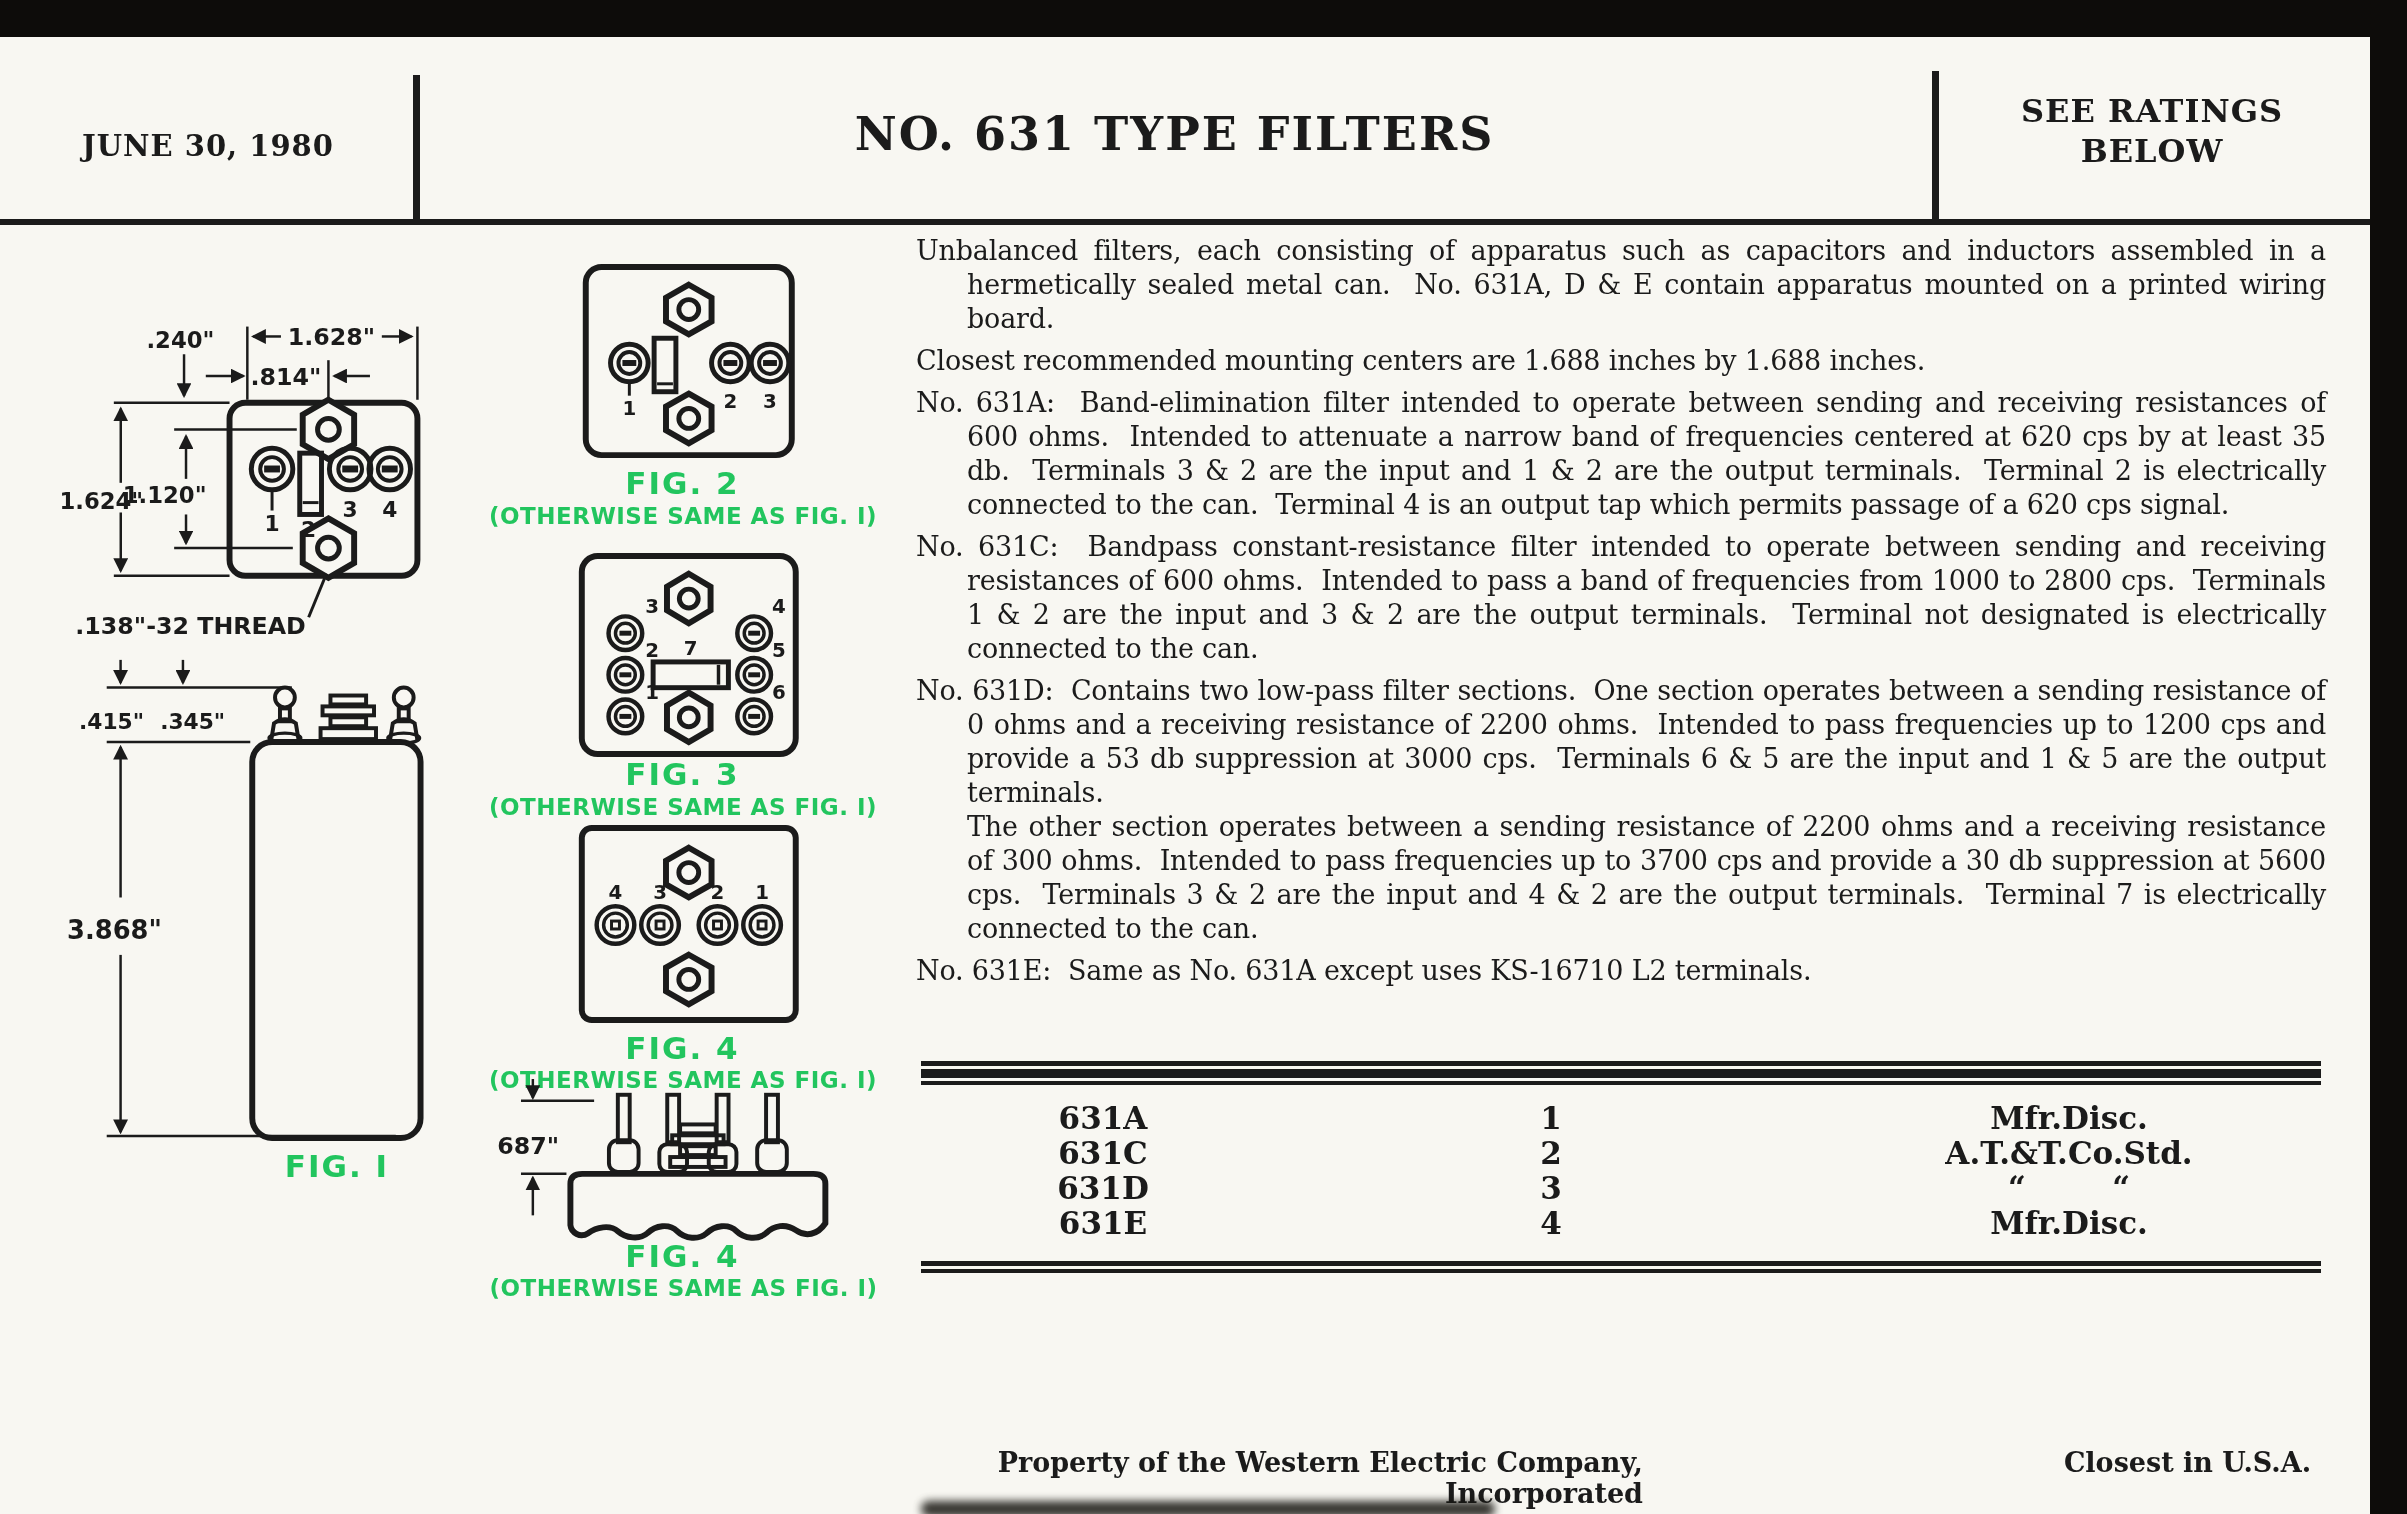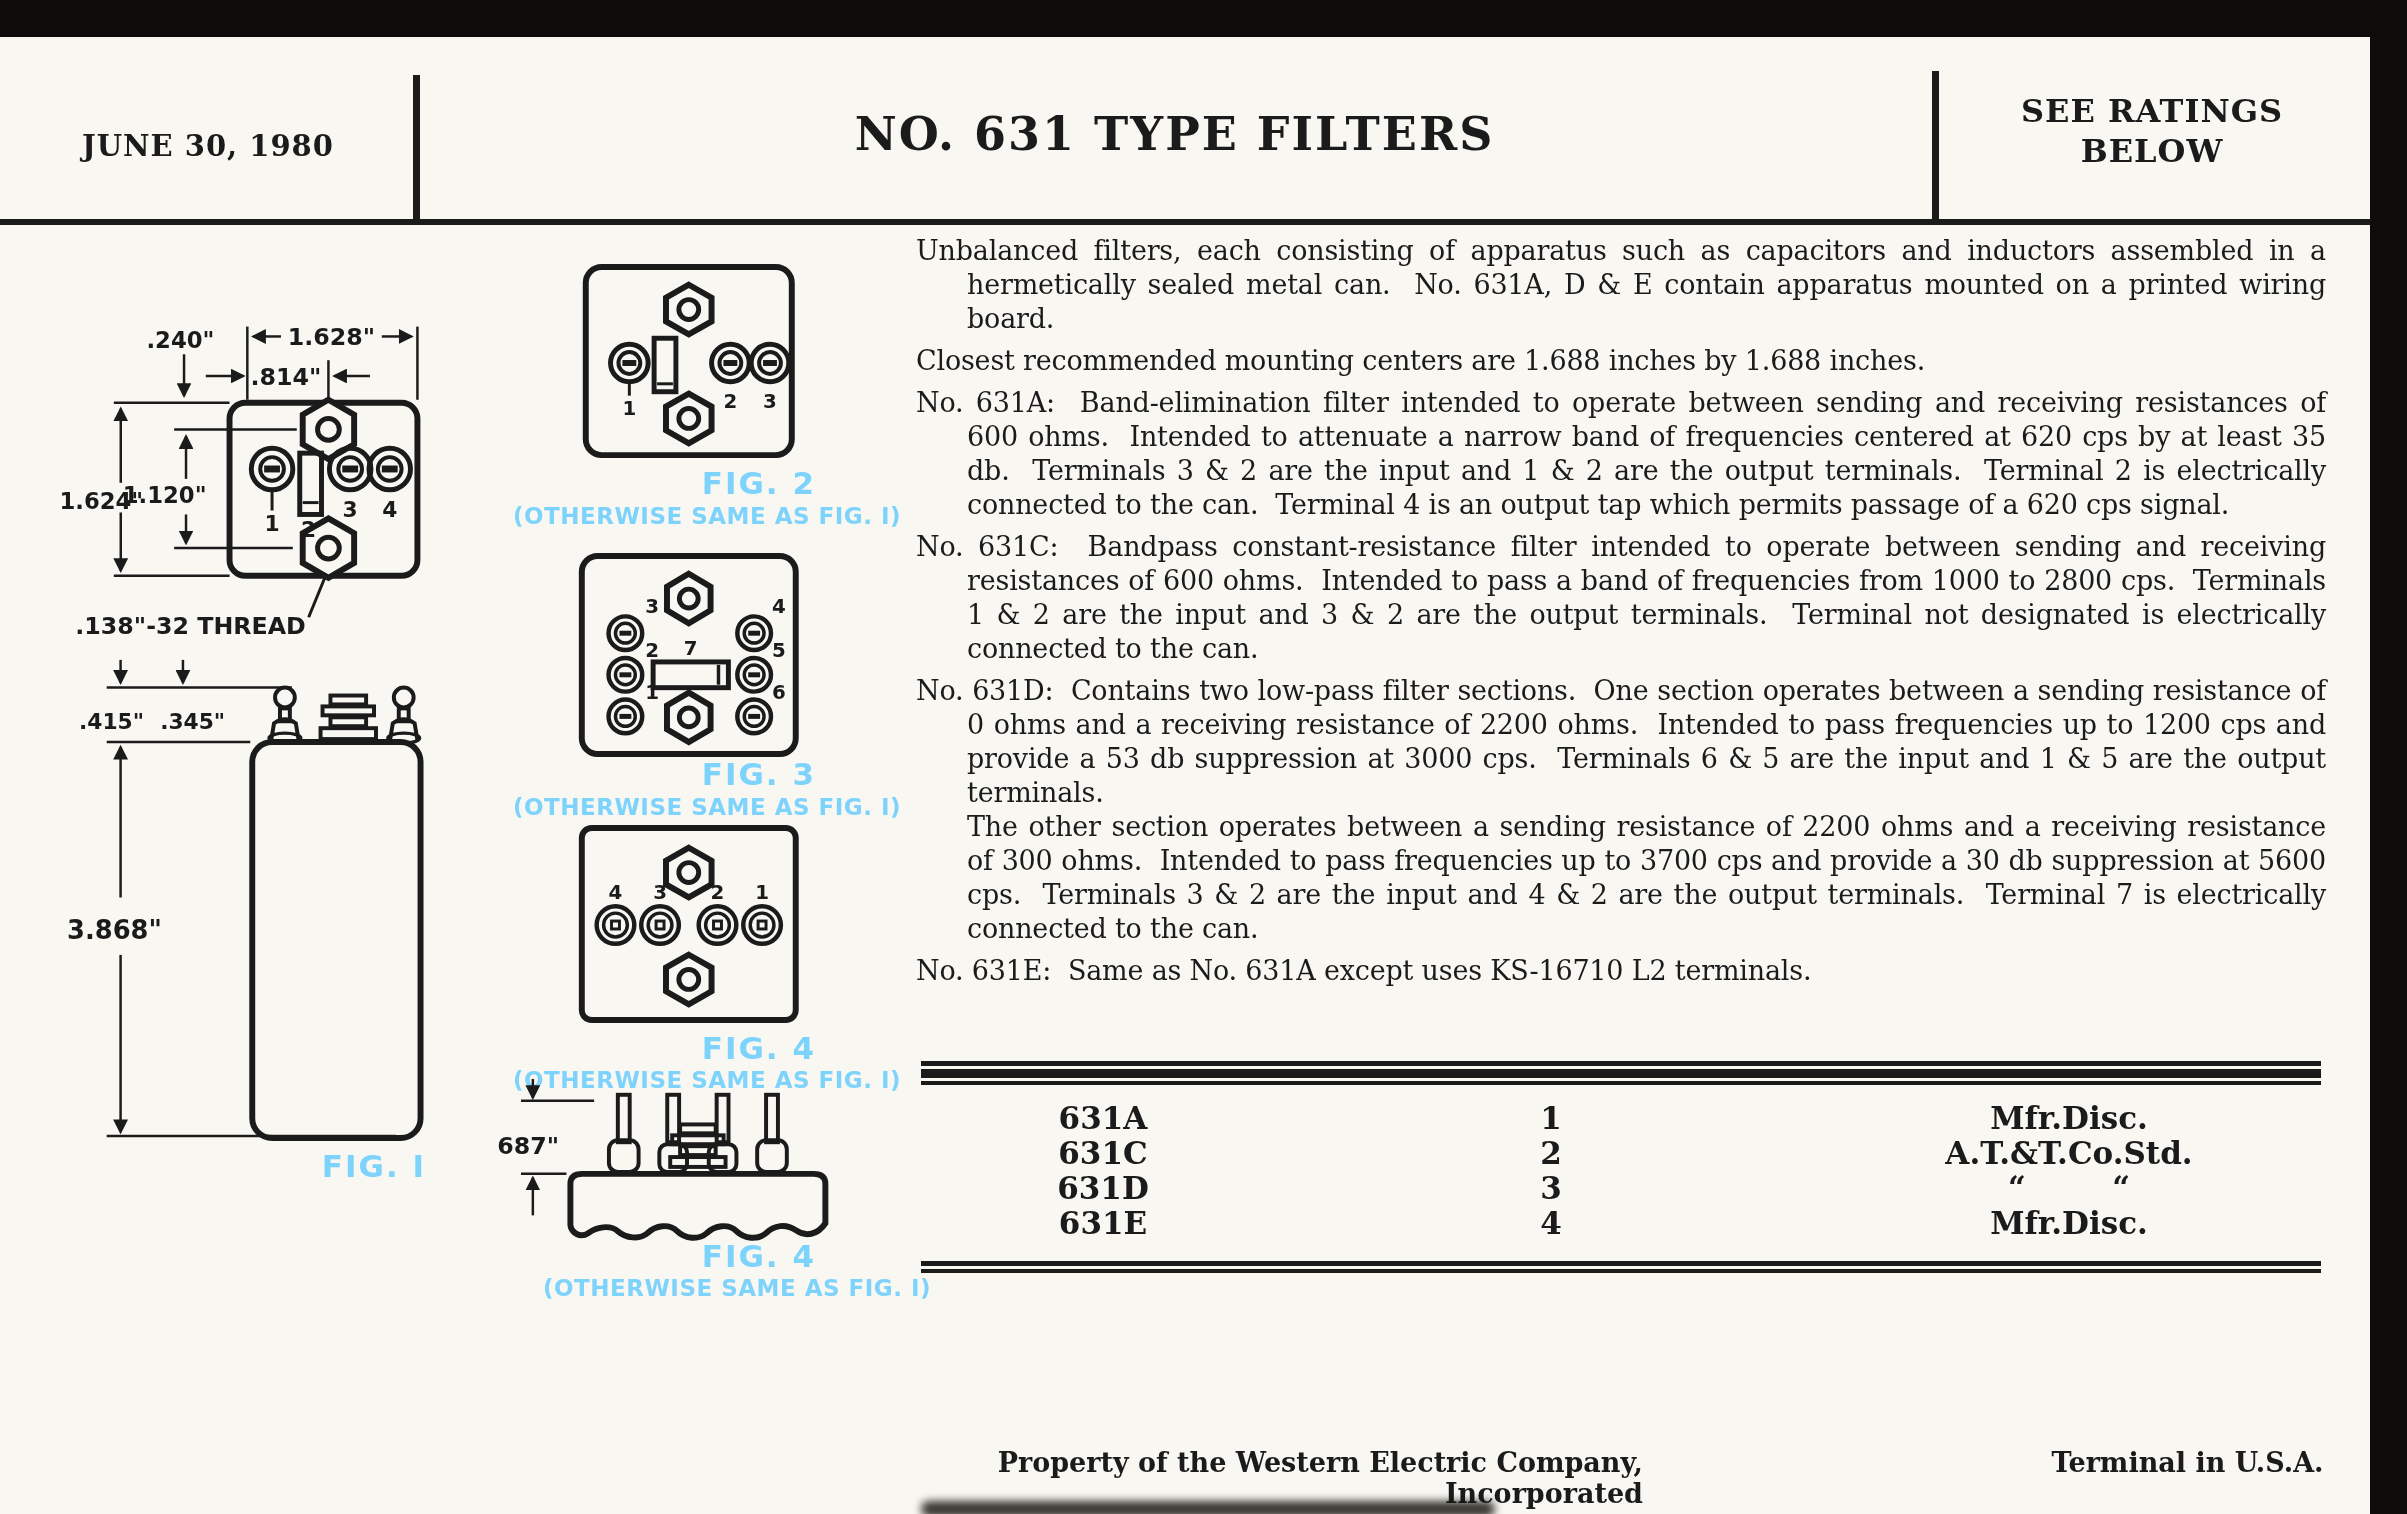--- a/index.html
+++ b/index.html
@@ -38,22 +38,22 @@
   .c1 { width:26%; text-align:center; } .c2 { width:38%; text-align:center; } .c3 { width:36%; text-align:center; }
 
   
   .foot-left { position:absolute; left:851px; top:1447px; width:792px; text-align:right;
                font-size:27px; font-weight:bold; }
   .foot-right { position:absolute; left:2044px; top:1447px; width:287px; text-align:center;
                 font-size:27px; font-weight:bold; }
 
   
   svg.fig { position:absolute; overflow:visible; }
-  .figcap { position:absolute; text-align:right; font-family:"DejaVu Sans", sans-serif;
-            font-weight:bold; color:#7dd3fc; }
+  .figcap { position:absolute; text-align:center; font-family:"DejaVu Sans", sans-serif;
+            font-weight:bold; color:#22c55e; }
   .figcap.main { font-size:31px; letter-spacing:2px; }
   .figcap.note { font-size:23px; letter-spacing:0.5px; }
   text.dim  { font-family:"DejaVu Sans", sans-serif; font-weight:bold; fill:#1b1b1b; stroke:none; }
 </style>
 </head>
 <body>
 
 <div class="sheet">
   <div class="paper"></div>
 
@@ -354,17 +354,17 @@
       <div class="drow">
         <div class="c1">631E</div>
         <div class="c2">4</div>
         <div class="c3">Mfr.Disc.</div>
       </div>
     </div>
     <div class="rule2"></div>
   </div>
 
   <div class="foot-left">Property of the Western Electric Company, Incorporated</div>
-  <div class="foot-right">Terminal in U.S.A.</div>
+  <div class="foot-right">Closest in U.S.A.</div>
 
   <div class="smudge"></div>
 </div>
 
 
 </body></html>

